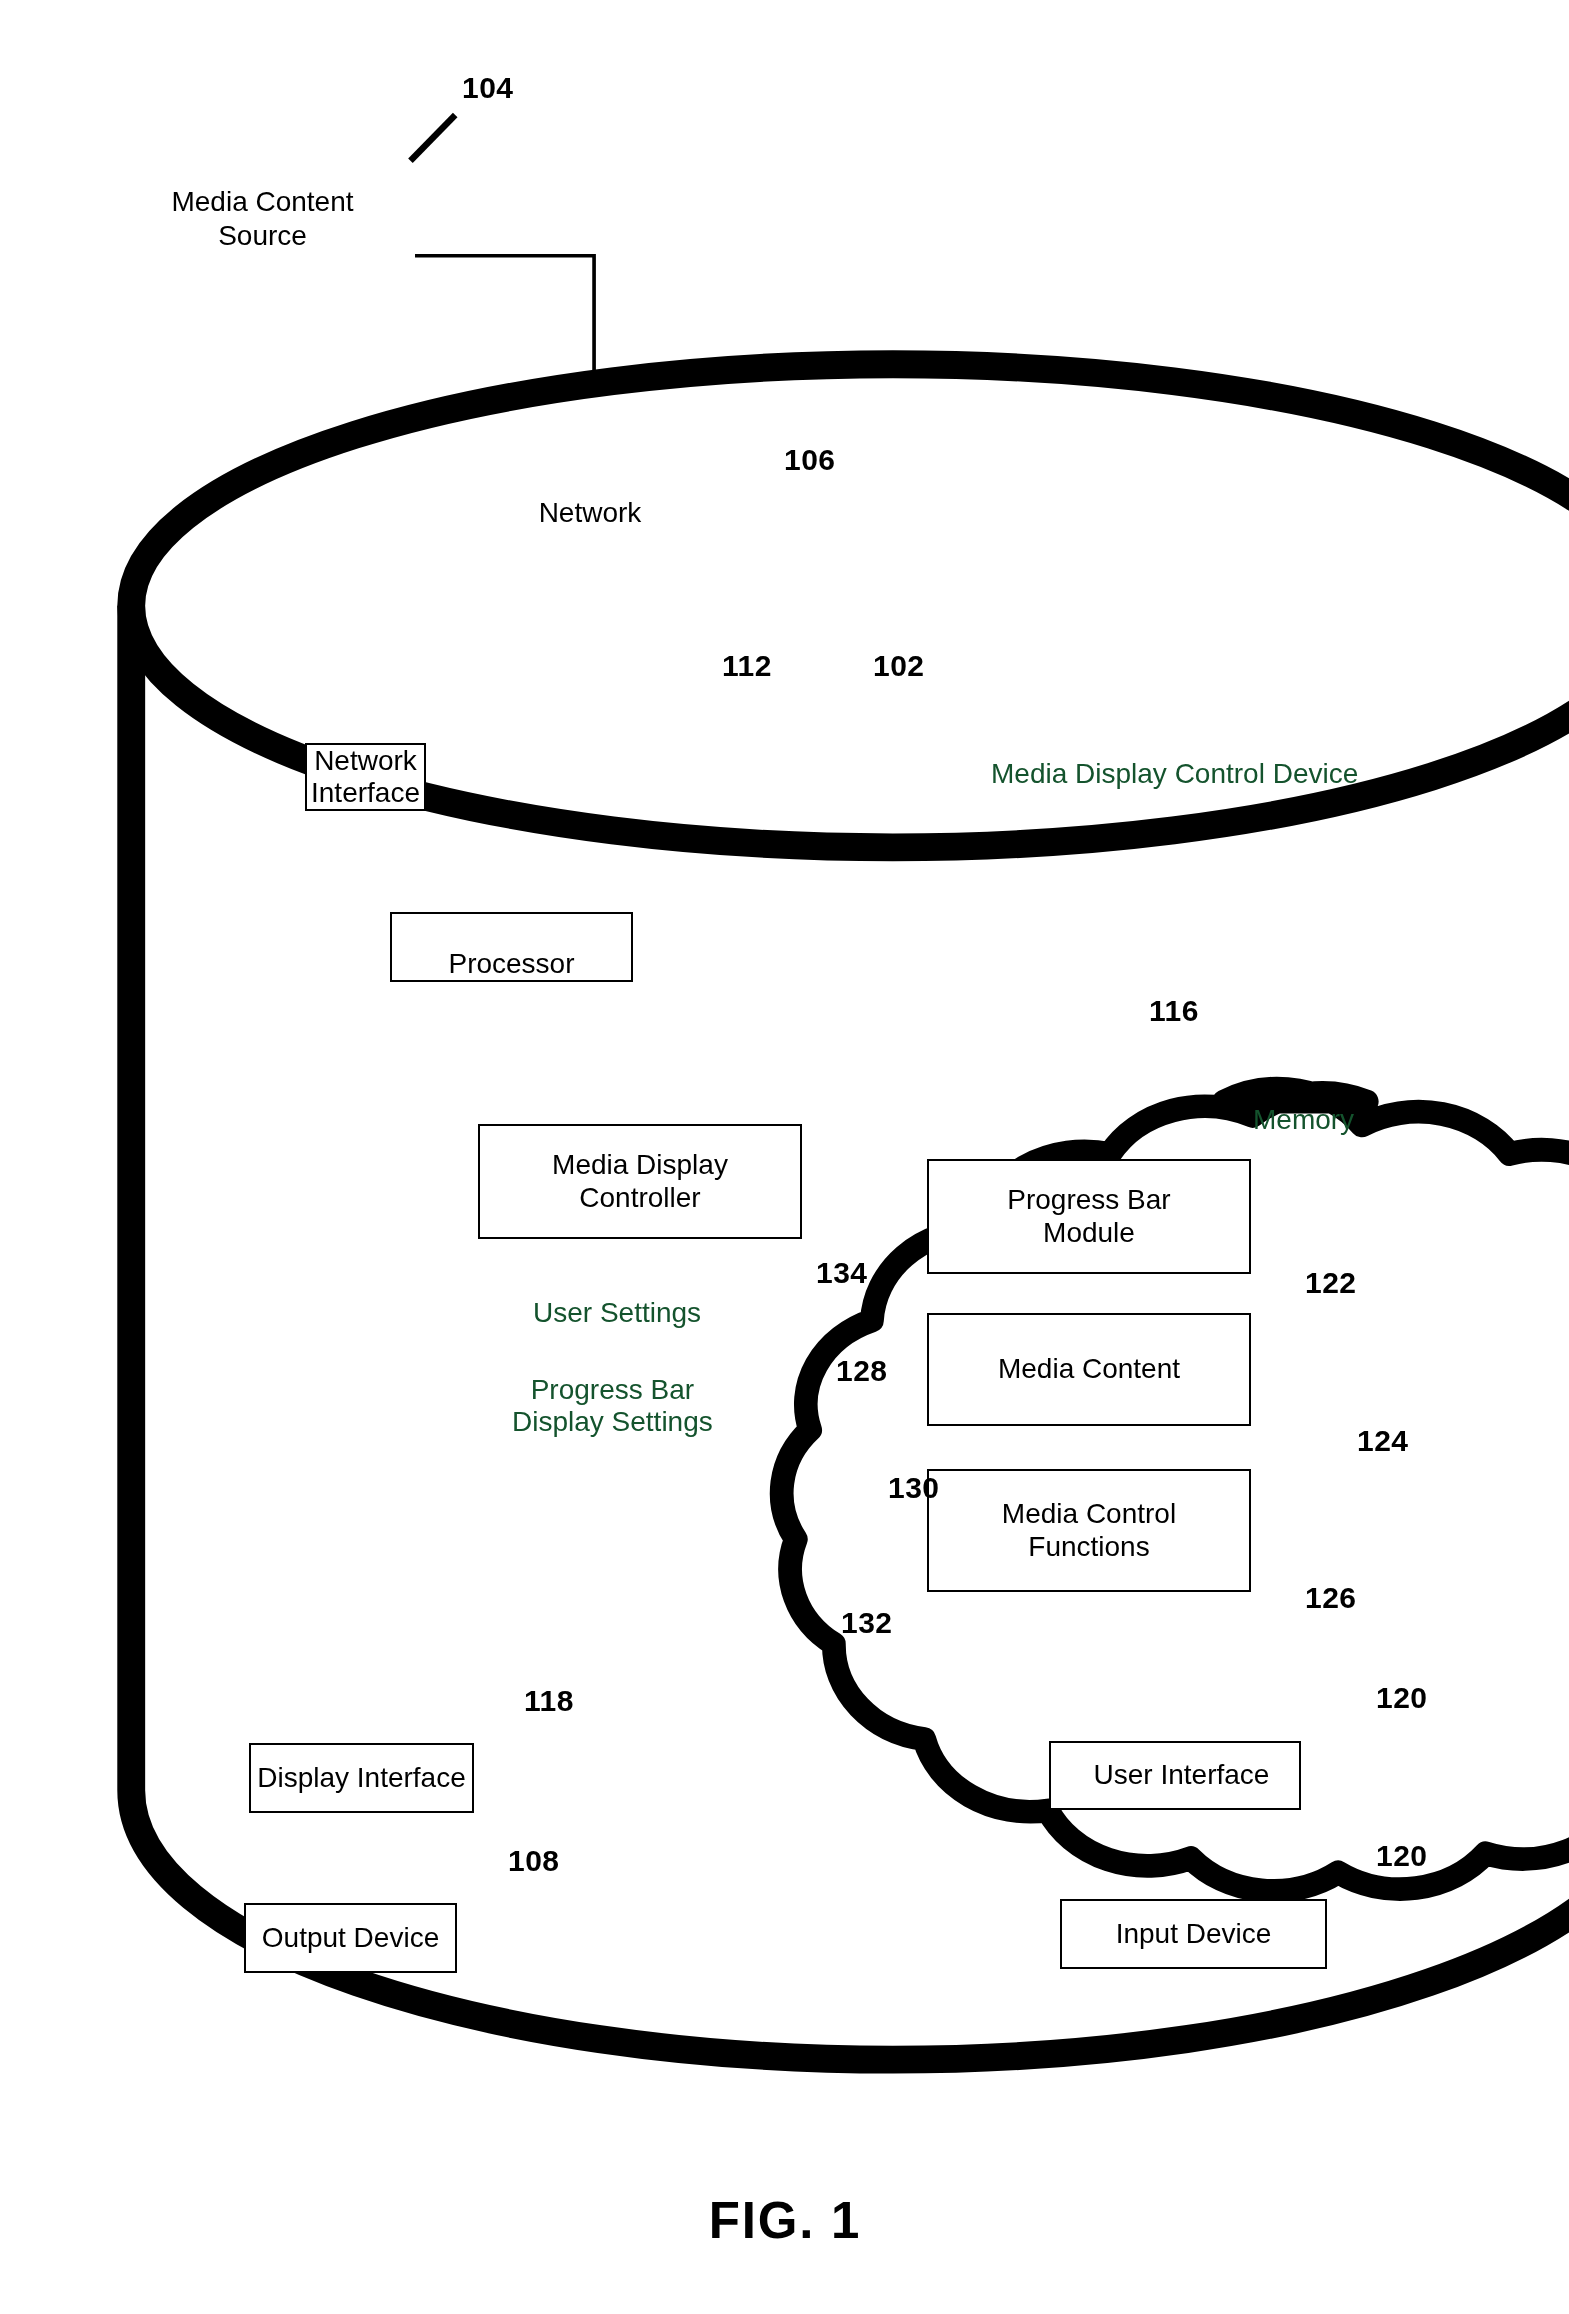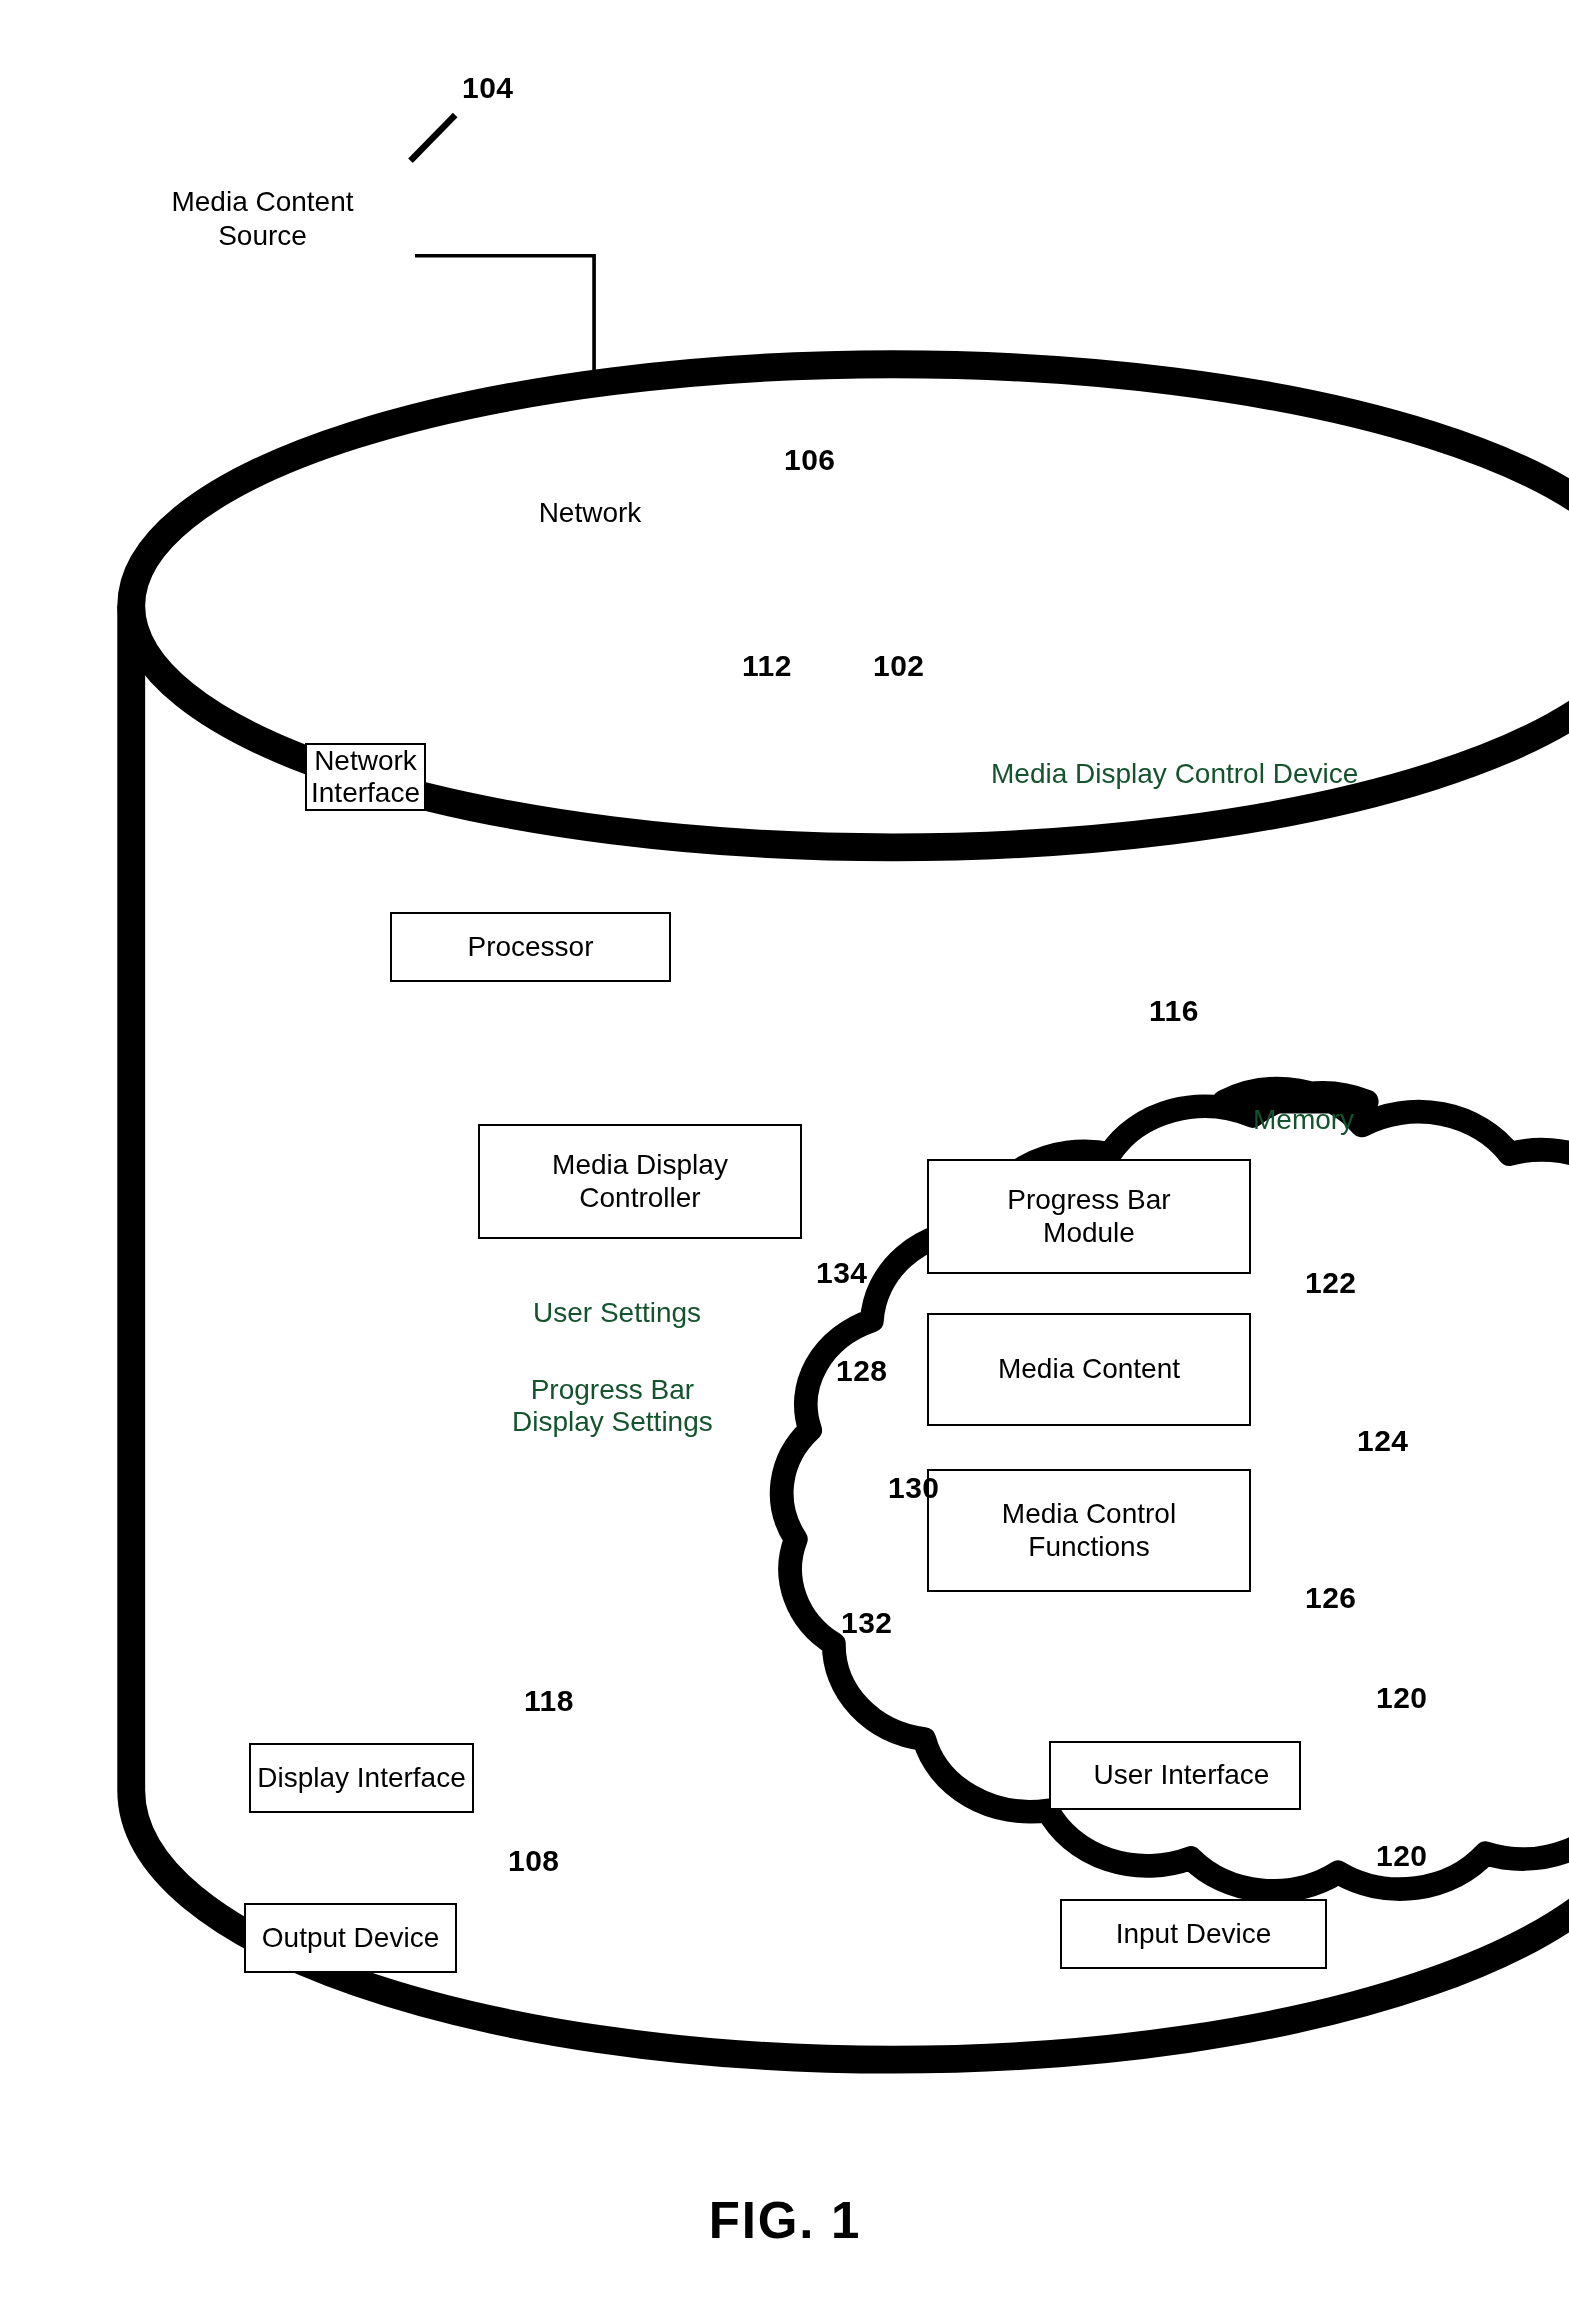--- a/index.html
+++ b/index.html
@@ -213,23 +213,23 @@
   </div>
   <div class="ref" style="left:784px; top:443px;">106</div>
 
   <div class="container" style="left:242px; top:738px; width:1213px; height:1074px;"></div>
   <div class="container-label" style="left:991px; top:758px;">Media Display Control Device</div>
   <div class="ref" style="left:873px; top:649px;">102</div>
 
   <div class="node" style="left:305px; top:743px; width:119px; height:68px; width:121px;">
     <span>Network Interface</span>
   </div>
-  <div class="ref" style="left:722px; top:649px;margin-left:20px;">112</div>
-
-  <div class="node" style="left:390px; top:912px; width:281px; height:70px;">
+  <div class="ref" style="left:722px; top:649px;">112</div>
+
+  <div class="node" style="left:390px; top:912px; width:243px; height:70px;align-items:flex-end;">
     <span>Processor</span>
   </div>
   <div class="ref" style="left:703px; top:824px;">114</div>
 
   <div class="container" style="left:400px; top:1090px; width:982px; height:550px;"></div>
   <div class="container-label" style="left:1253px; top:1104px;">Memory</div>
   <div class="ref" style="left:1149px; top:994px;">116</div>
 
   <div class="node" style="left:478px; top:1124px; width:324px; height:115px;">
     <span>

